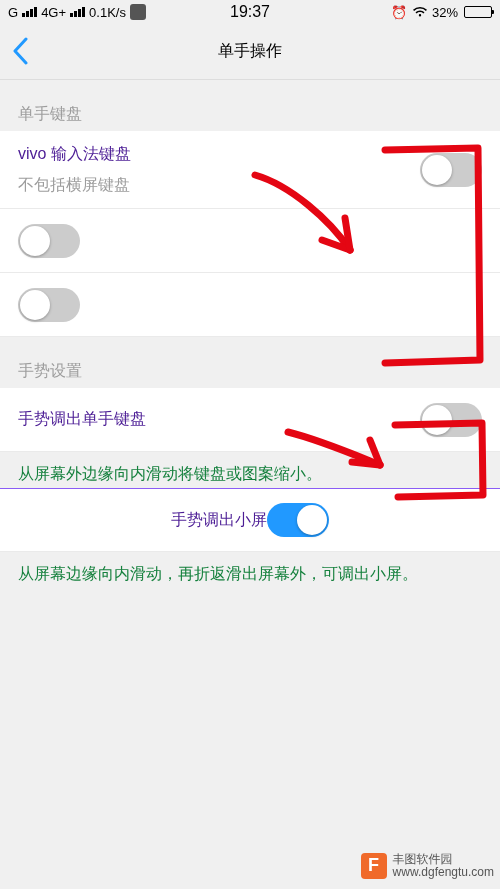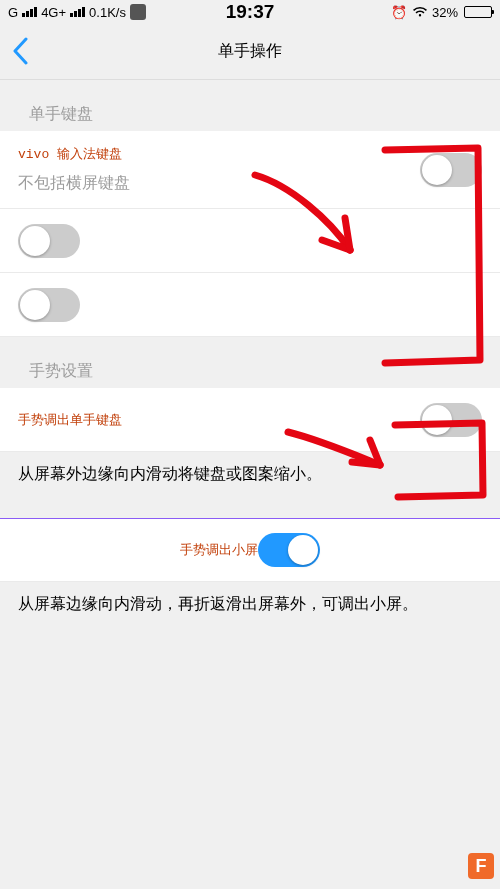--- a/index.html
+++ b/index.html
@@ -15,21 +15,21 @@
       height: 24px;
       background: #f0f0f0;
       display: flex;
       align-items: center;
       justify-content: space-between;
       padding: 0 8px;
       font-size: 13px;
       color: #000;
     }
     .status-left { display: flex; align-items: center; gap: 4px; }
-    .status-center { position: absolute; left: 50%; transform: translateX(-50%); font-size: 19px; font-weight: 700; }
+    .status-center { position: absolute; left: 50%; transform: translateX(-50%); font-size: 16px; font-weight: 400; }
     .status-right { display: flex; align-items: center; gap: 4px; }
     .signal-bars { display: inline-flex; align-items: flex-end; gap: 1px; }
     .signal-bars span { width: 3px; background: #000; display: inline-block; }
     .signal-bars span:nth-child(1){height:4px}.signal-bars span:nth-child(2){height:6px}.signal-bars span:nth-child(3){height:8px}.signal-bars span:nth-child(4){height:10px}
     .wechat-icon { width: 16px; height: 16px; background: #555; border-radius: 3px; display:inline-block;}
     .battery { display: inline-flex; align-items: center; }
     .battery-body { width: 28px; height: 12px; border: 1px solid #000; border-radius: 2px; position: relative; margin-left: 2px;}
     .battery-body::after { content:""; position:absolute; right:-3px; top:3px; width:2px; height:4px; background:#000; border-radius:0 1px 1px 0;}
     .battery-fill { height: 100%; background: #f7c948; border-radius: 1px 0 0 1px;}
     .nav-bar {
@@ -45,49 +45,49 @@
       position: absolute;
       left: 12px;
       top: 50%;
       transform: translateY(-50%);
       width: 20px;
       height: 30px;
       color: #2199ff;
     }
     .nav-title { font-size: 16px; color: #000; font-weight: 400;}
     .section-header {
-      padding: 24px 29px 6px;
+      padding: 24px 18px 6px;
       font-size: 16px;
       color: #9d9d9d;
     }
     .row {
       background: #fff;
       display: flex;
       align-items: center;
       justify-content: space-between;
       padding: 0 18px;
       min-height: 64px;
       border-bottom: 1px solid #eaeaea;
     }
     .row.tall { min-height: 78px; flex-direction: row; }
     .row .label-block { display: flex; flex-direction: column; }
-    .row .title { font-size: 13px; color: #c2410c; font-family: Liberation Mono, monospace; }
+    .row .title { font-size: 16px; color: #4c1d95; }
     .row .sub { font-size: 16px; color: #9d9d9d; margin-top: 10px;}
     .toggle {
       width: 62px; height: 34px; border-radius: 17px; background: #ccc; position: relative; flex-shrink:0;
     }
     .toggle .knob {
       width: 30px; height: 30px; background: #fff; border-radius: 50%; position: absolute; top: 2px; left: 2px; box-shadow: 0 1px 3px rgba(0,0,0,0.3);
     }
     .toggle.on { background: #2199ff; }
     .toggle.on .knob { left: auto; right: 2px; }
     .footer-note {
-      padding: 10px 18px 32px;
+      padding: 10px 18px 2px;
       font-size: 16px;
-      color: #000000;
+      color: #15803d;
       line-height: 1.5;
     }
     
     .anno { position: absolute; pointer-events: none; }
     .red { stroke: #e40613; fill: none; stroke-width: 7; stroke-linecap: round; stroke-linejoin: round; }
     .watermark {
       position: absolute; right: 0; bottom: 6px; display: flex; align-items: center; gap: 6px;
       padding: 4px 6px;
     }
     .wm-logo {
@@ -196,13 +196,17 @@
 
   <path class="red" d="M395 425 L482 423 L483 495 L398 497"></path>
 
   <path class="red" d="M288 432 C 320 440, 355 455, 380 465"></path>
   <path class="red" d="M380 465 L352 462"></path>
   <path class="red" d="M380 465 L370 440"></path>
 </svg>
 
 <div class="watermark">
   <div class="wm-logo">F</div>
+  <div class="wm-text">
+    <div>丰图软件园</div>
+    <div>www.dgfengtu.com</div>
+  </div>
 </div>
 
 </body></html>

